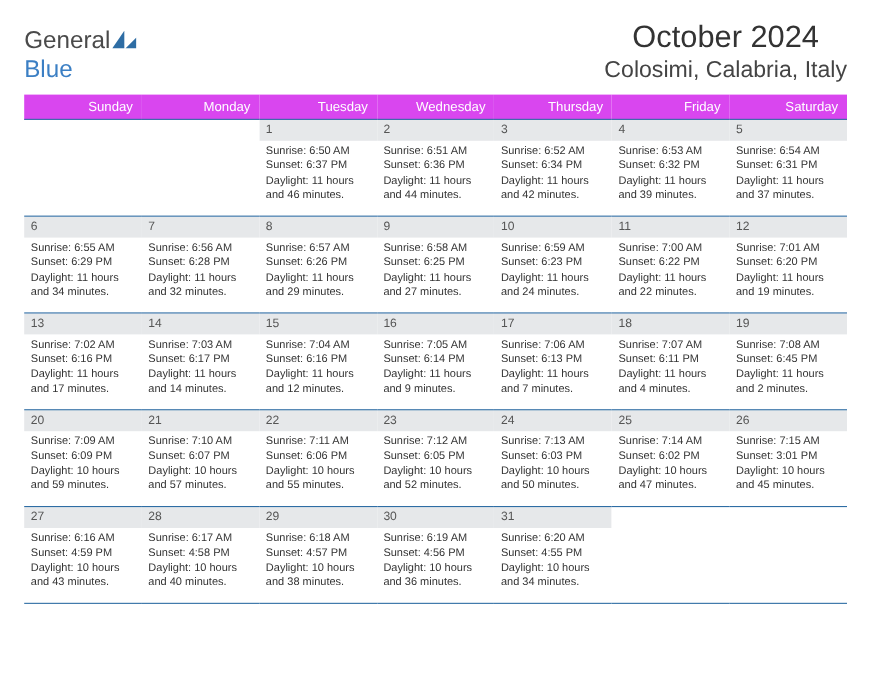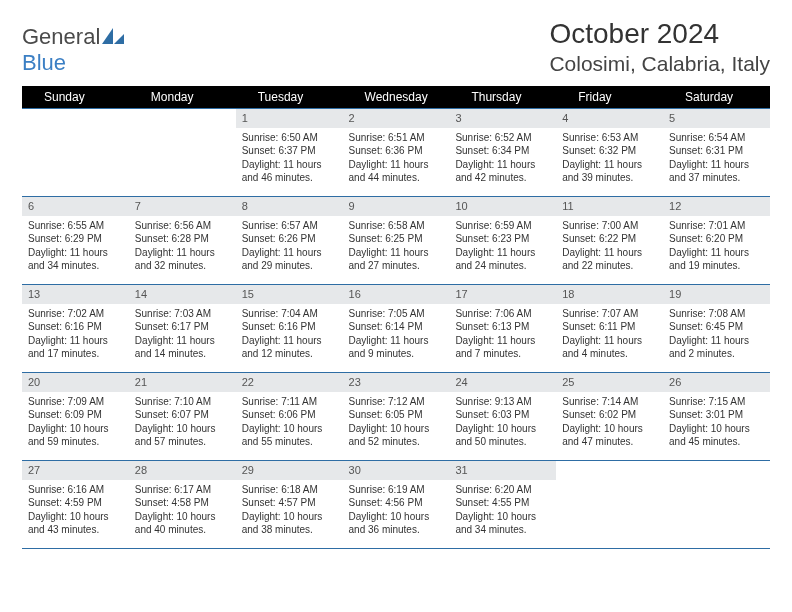--- a/index.html
+++ b/index.html
@@ -9,31 +9,31 @@
     width: 792px;
     height: 612px;
     padding: 18px 22px;
     color: #333;
   }
   .header { display: flex; justify-content: space-between; align-items: flex-start; margin-bottom: 10px; gap: 12px; }
   .logo { display: flex; align-items: center; gap: 2px; margin-top: 6px; }
   .logo-text { font-size: 22px; font-weight: 400; color: #4a4a4a; }
   .logo-text .blue { color: #3b7fc4; }
   .logo-icon { margin-left: 2px; }
-  .title-block { text-align: left; }
+  .title-block { text-align: center; }
   .month-title { font-size: 28px; font-weight: 400; color: #333; }
   .location { font-size: 21px; color: #444; margin-top: 2px; }
   .calendar { width: 100%; border-collapse: collapse; table-layout: fixed; border-bottom: 1.5px solid #2e6da4; }
   .calendar th {
-    background: #000000;
+    background: #d946ef;
     color: #fff;
     font-weight: 400;
     font-size: 12px;
-    text-align: left;
-    padding: 4px 22px;
+    text-align: right;
+    padding: 4px 8px;
   }
   .calendar td {
     vertical-align: top;
     width: 14.28%;
     padding: 0;
     height: 88px;
     border-top: 1.5px solid #2e6da4;
     font-size: 10px;
     line-height: 1.35;
   }
@@ -271,21 +271,21 @@
           <div class="daynum">23</div>
           <div class="daycontent">
             <div>Sunrise: 7:12 AM</div>
             <div>Sunset: 6:05 PM</div>
             <div>Daylight: 10 hours and 52 minutes.</div>
           </div>
         </td>
         <td>
           <div class="daynum">24</div>
           <div class="daycontent">
-            <div>Sunrise: 9:13 AM</div>
+            <div>Sunrise: 7:13 AM</div>
             <div>Sunset: 6:03 PM</div>
             <div>Daylight: 10 hours and 50 minutes.</div>
           </div>
         </td>
         <td>
           <div class="daynum">25</div>
           <div class="daycontent">
             <div>Sunrise: 7:14 AM</div>
             <div>Sunset: 6:02 PM</div>
             <div>Daylight: 10 hours and 47 minutes.</div>

